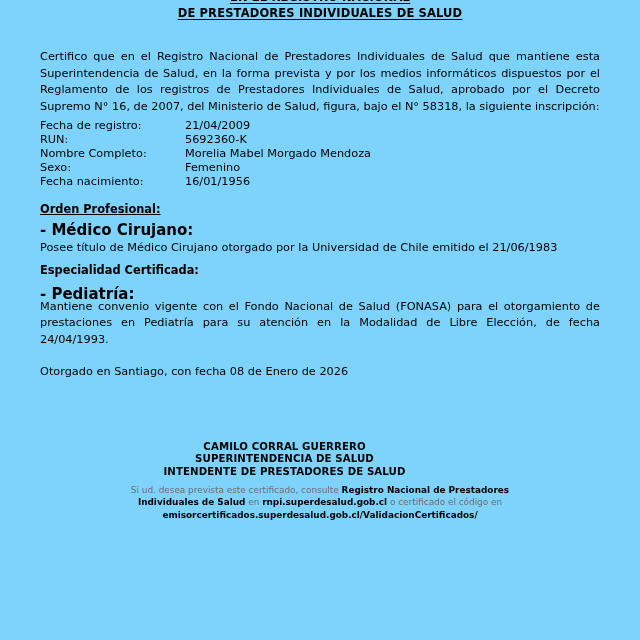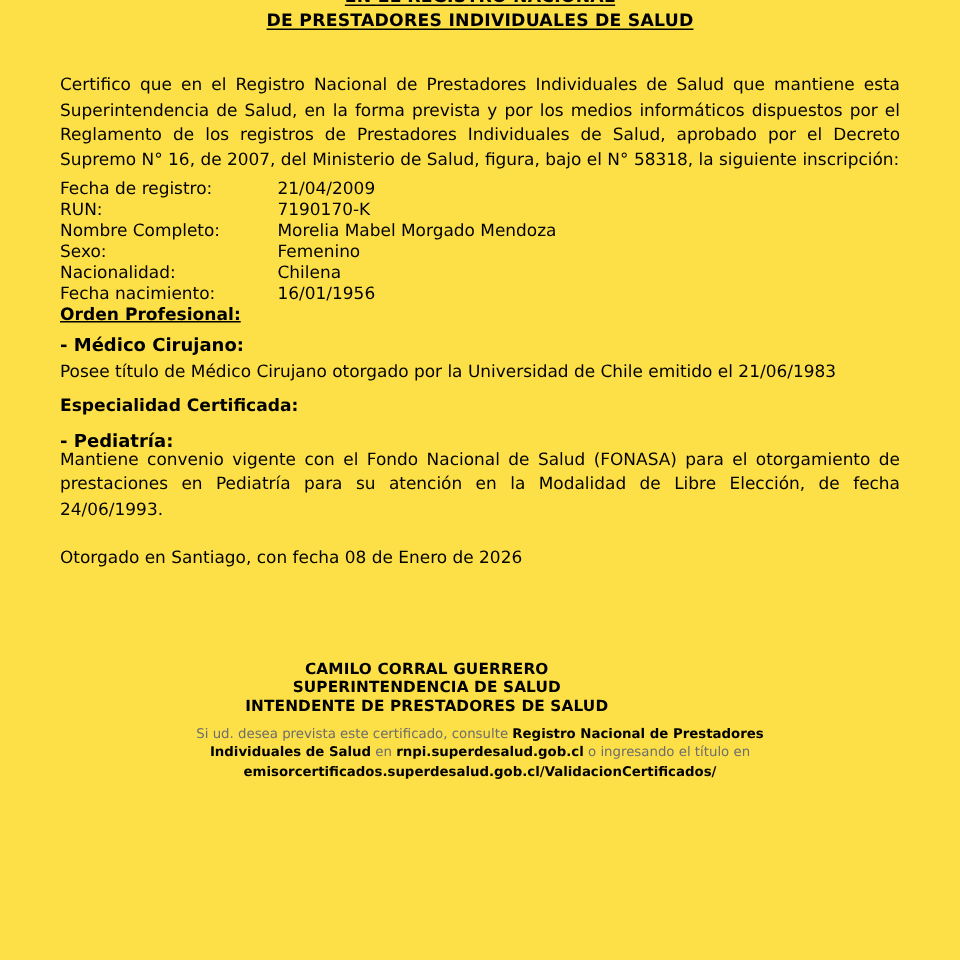--- a/index.html
+++ b/index.html
@@ -13,21 +13,21 @@
     overflow: hidden;
     font-family: "DejaVu Sans", "Liberation Sans", sans-serif;
     color: #000000;
     position: relative;
   }
 
   .page {
     position: relative;
     width: 640px;
     height: 640px;
-    background: #fde047;
+    background: #7dd3fc;
   }
 
   
   .doc-header {
     position: absolute;
     top: -11px;
     left: 0;
     width: 640px;
     text-align: center;
   }
@@ -84,21 +84,21 @@
     position: absolute;
     left: 0;
     font-size: 11.4px;
     font-weight: bold;
     line-height: 14px;
     white-space: nowrap;
   }
   .sub-head {
     position: absolute;
     left: 0;
-    font-size: 12px;
+    font-size: 15px;
     font-weight: bold;
     line-height: 14px;
     white-space: nowrap;
   }
   .body-line {
     position: absolute;
     left: 0;
     font-size: 11.3px;
     line-height: 16.3px;
     width: 560px;
@@ -168,60 +168,56 @@
     <p class="intro">Certifico que en el Registro Nacional de Prestadores Individuales de Salud que mantiene esta Superintendencia de Salud, en la forma prevista y por los medios informáticos dispuestos por el Reglamento de los registros de Prestadores Individuales de Salud, aprobado por el Decreto Supremo N° 16, de 2007, del Ministerio de Salud, figura, bajo el N° 58318, la siguiente inscripción:</p>
 
     <table class="fields">
       <tbody>
         <tr>
           <td class="k">Fecha de registro:</td>
           <td class="v">21/04/2009</td>
         </tr>
         <tr>
           <td class="k">RUN:</td>
-          <td class="v">7190170-K</td>
+          <td class="v">5692360-K</td>
         </tr>
         <tr>
           <td class="k">Nombre Completo:</td>
           <td class="v">Morelia Mabel Morgado Mendoza</td>
         </tr>
         <tr>
           <td class="k">Sexo:</td>
           <td class="v">Femenino</td>
-        </tr>
-        <tr>
-          <td class="k">Nacionalidad:</td>
-          <td class="v">Chilena</td>
         </tr>
         <tr>
           <td class="k">Fecha nacimiento:</td>
           <td class="v">16/01/1956</td>
         </tr>
       </tbody>
     </table>
 
     <div class="sec-head" id="orden-title">Orden Profesional:</div>
     <div class="sub-head" id="medico-head">- Médico Cirujano:</div>
     <div class="body-line" id="medico-text">Posee título de Médico Cirujano otorgado por la Universidad de Chile emitido el 21/06/1983</div>
 
     <div class="sec-head" id="esp-title">Especialidad Certificada:</div>
     <div class="sub-head" id="pedia-head">- Pediatría:</div>
-    <div class="body-line body-just" id="pedia-text">Mantiene convenio vigente con el Fondo Nacional de Salud (FONASA) para el otorgamiento de prestaciones en Pediatría para su atención en la Modalidad de Libre Elección, de fecha 24/06/1993.</div>
+    <div class="body-line body-just" id="pedia-text">Mantiene convenio vigente con el Fondo Nacional de Salud (FONASA) para el otorgamiento de prestaciones en Pediatría para su atención en la Modalidad de Libre Elección, de fecha 24/04/1993.</div>
 
     <div class="body-line" id="otorgado">Otorgado en Santiago, con fecha 08 de Enero de 2026</div>
   </div>
 
   <div class="sigzone">
 
     
 
     
   </div>
 
   <div class="signer">
     <div>CAMILO CORRAL GUERRERO</div>
     <div>SUPERINTENDENCIA DE SALUD</div>
     <div>INTENDENTE DE PRESTADORES DE SALUD</div>
   </div>
 
-  <div class="verify"><span>Si ud. desea prevista este certificado, consulte </span><b>Registro Nacional de Prestadores Individuales de Salud</b><span> en </span><b>rnpi.superdesalud.gob.cl</b><span> o ingresando el título en </span><b>emisorcertificados.superdesalud.gob.cl/ValidacionCertificados/</b></div>
+  <div class="verify"><span>Si ud. desea prevista este certificado, consulte </span><b>Registro Nacional de Prestadores Individuales de Salud</b><span> en </span><b>rnpi.superdesalud.gob.cl</b><span> o certificado el código en </span><b>emisorcertificados.superdesalud.gob.cl/ValidacionCertificados/</b></div>
 
 </div>
 
 </body></html>

